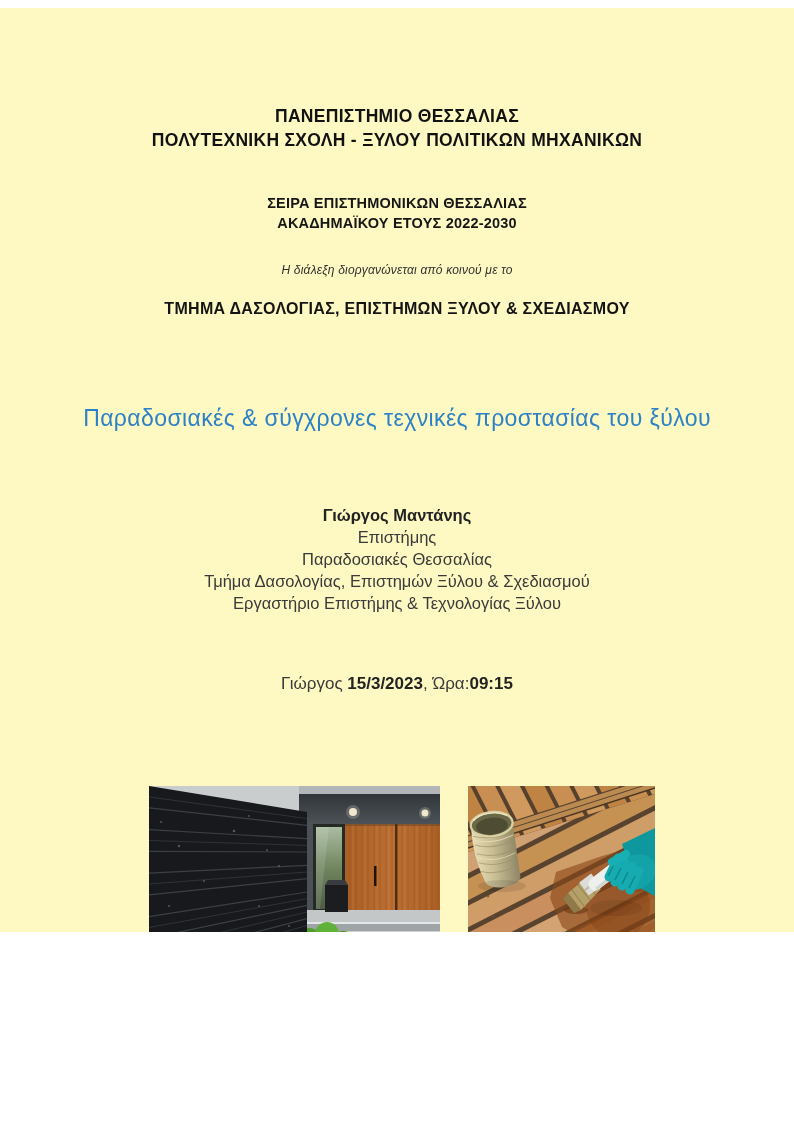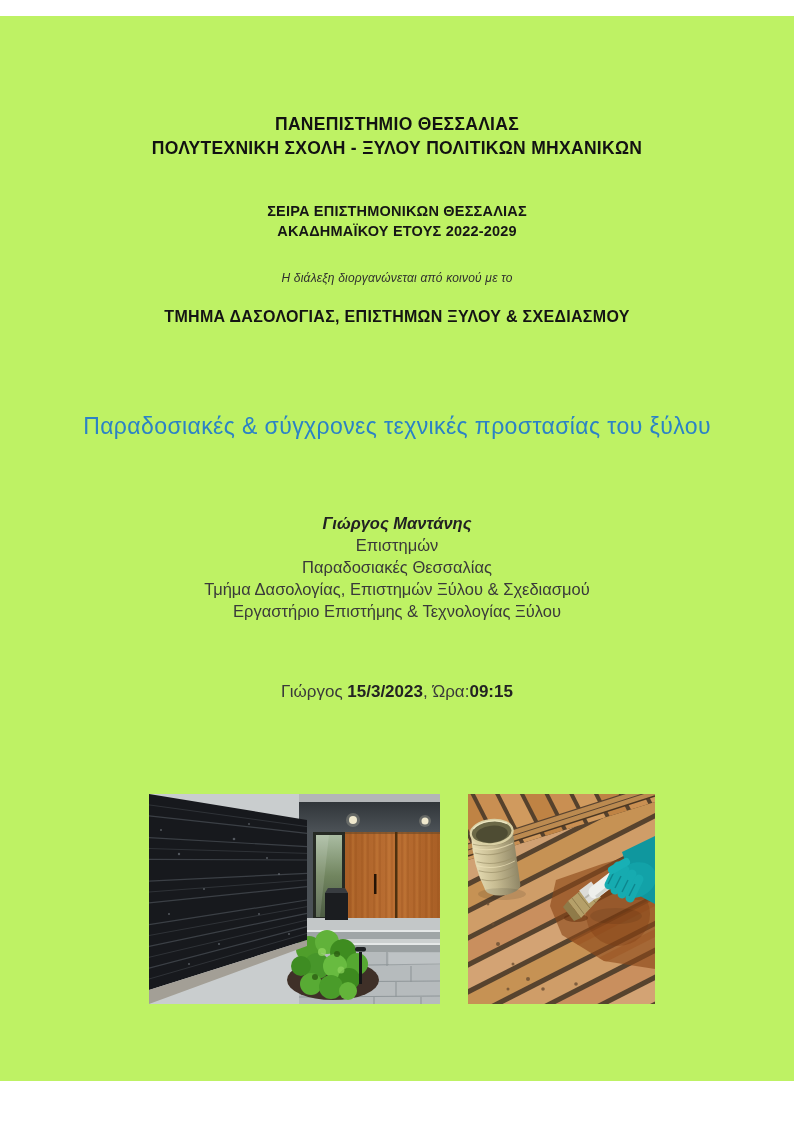--- a/index.html
+++ b/index.html
@@ -1,59 +1,59 @@
 <!DOCTYPE html>
 <html><head>
 <meta charset="utf-8">
 <style>
   html,body{margin:0;padding:0;background:#fff;}
   .page{
-    position:relative;width:794px;height:1065px;background:#bef264;
-    font-family:"Liberation Sans",sans-serif;overflow:hidden;margin:16px auto;
+    position:relative;width:794px;height:924px;background:#fef9c3;
+    font-family:"Liberation Sans",sans-serif;overflow:hidden;margin:8px auto;
   }
   .centered{position:absolute;left:0;width:794px;text-align:center;}
   .uni-header{top:96px;font-size:17.5px;font-weight:bold;line-height:24px;color:#121212;letter-spacing:.3px;}
   .series{top:185px;font-size:14.5px;font-weight:bold;line-height:20px;color:#161616;letter-spacing:.2px;}
   .joint-note{top:255px;font-size:12px;font-style:italic;color:#2e2e2e;letter-spacing:.2px;}
   .co-dept{top:292px;font-size:16px;font-weight:bold;color:#141414;letter-spacing:.3px;}
   .lecture-title{top:397px;font-size:23px;font-weight:400;color:#2b82c6;letter-spacing:.4px;}
   .speaker{top:496px;font-size:16.5px;line-height:22px;color:#3a3a3a;}
-  .speaker .name{font-weight:bold;font-style:italic;color:#222;}
+  .speaker .name{font-weight:bold;color:#222;}
   .schedule{top:666px;font-size:17px;color:#3a3a3a;}
   .schedule b{color:#232323;}
   .photos{position:absolute;top:778px;left:0;width:794px;height:210px;}
   .photo{position:absolute;top:0;height:210px;display:block;}
   .photo-left{left:149px;width:291px;}
   .photo-right{left:468px;width:187px;}
   svg{display:block;}
 </style>
 </head>
 <body>
 
 <div class="page">
 
   <div class="centered uni-header">
     <div>ΠΑΝΕΠΙΣΤΗΜΙΟ ΘΕΣΣΑΛΙΑΣ</div>
     <div>ΠΟΛΥΤΕΧΝΙΚΗ ΣΧΟΛΗ - ΞΥΛΟΥ ΠΟΛΙΤΙΚΩΝ ΜΗΧΑΝΙΚΩΝ</div>
   </div>
 
   <div class="centered series">
     <div>ΣΕΙΡΑ ΕΠΙΣΤΗΜΟΝΙΚΩΝ ΘΕΣΣΑΛΙΑΣ</div>
-    <div>ΑΚΑΔΗΜΑΪΚΟΥ ΕΤΟΥΣ 2022-2029</div>
+    <div>ΑΚΑΔΗΜΑΪΚΟΥ ΕΤΟΥΣ 2022-2030</div>
   </div>
 
   <div class="centered joint-note">Η διάλεξη διοργανώνεται από κοινού με το</div>
 
   <div class="centered co-dept">ΤΜΗΜΑ ΔΑΣΟΛΟΓΙΑΣ, ΕΠΙΣΤΗΜΩΝ ΞΥΛΟΥ &amp; ΣΧΕΔΙΑΣΜΟΥ</div>
 
   <div class="centered lecture-title">Παραδοσιακές &amp; σύγχρονες τεχνικές προστασίας του ξύλου</div>
 
   <div class="centered speaker">
     <div class="name">Γιώργος Μαντάνης</div>
-    <div>Επιστημών</div>
+    <div>Επιστήμης</div>
     <div>Παραδοσιακές Θεσσαλίας</div>
     <div>Τμήμα Δασολογίας, Επιστημών Ξύλου &amp; Σχεδιασμού</div>
     <div>Εργαστήριο Επιστήμης &amp; Τεχνολογίας Ξύλου</div>
   </div>
 
   <div class="centered schedule"><span>Γιώργος </span><b>15/3/2023</b><span>, Ώρα:</span><b>09:15</b></div>
 
   <div class="photos">
 
     <svg class="photo photo-left" viewBox="0 0 291 210" preserveAspectRatio="none" role="img">

